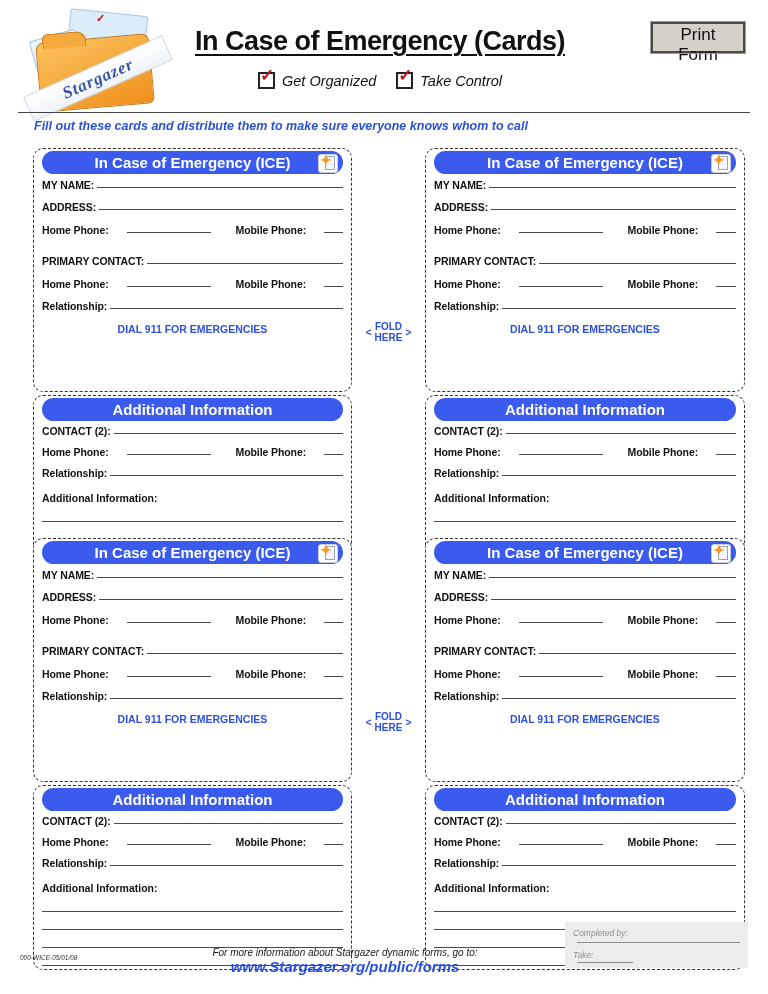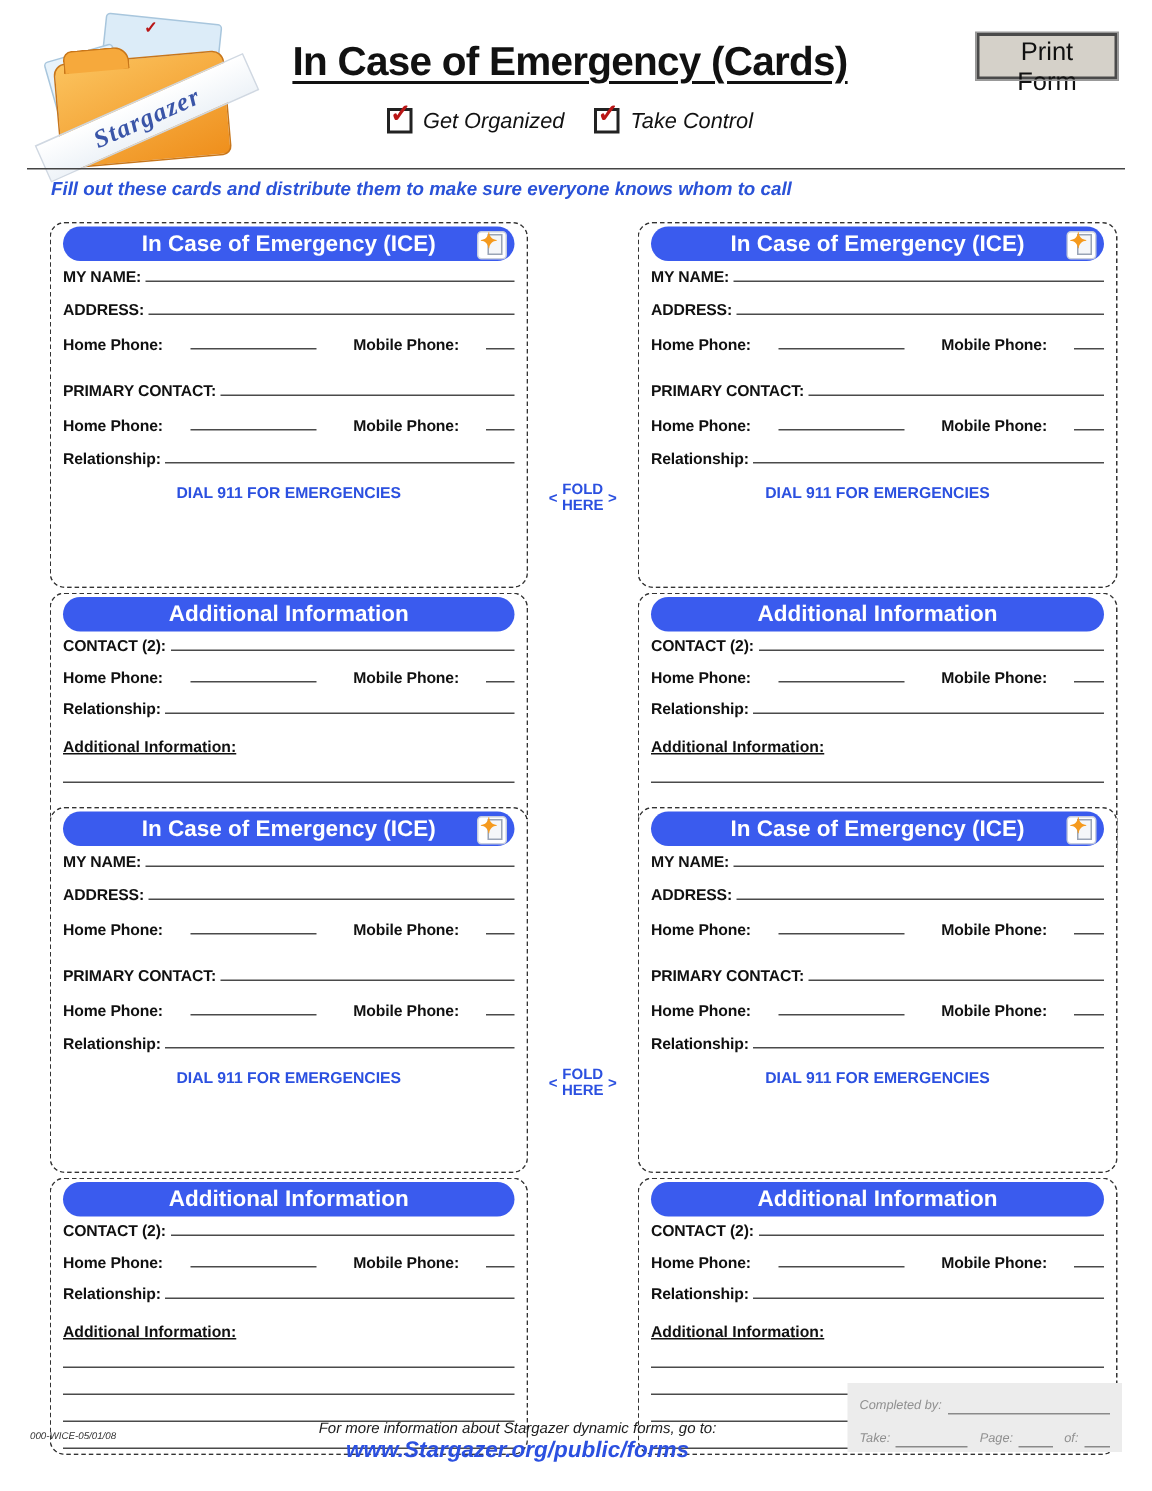--- a/index.html
+++ b/index.html
@@ -64,21 +64,21 @@
        padding-bottom:4px;}
   .row .line{flex:1;border-bottom:1.2px solid #4a4a4a;height:1px;margin-left:3px;}
   .phones{height:23px;gap:15px;}
   .phones .shortline{flex:0 0 84px;max-width:84px;}
   .phones .lbl2{margin-left:10px;}
   .gap-top{margin-top:9px;}
   .dial{text-align:center;color:var(--link-blue,#2b50e0);font-weight:bold;
         font-size:10.5px;margin-top:4px;}
   .add-box .row{height:20px;}
   .add-box .phones{height:22px;}
-  .addl-label{font-weight:bold;font-size:10.5px;text-decoration:underline;margin-top:7px;}
+  .addl-label{font-weight:bold;font-size:10.5px;margin-top:7px;}
   .wline{height:17px;border-bottom:1px solid #4a4a4a;}
   .add-box .dial{margin-top:3px;}
 
   
   .fold-note{position:absolute;left:352px;width:73px;display:flex;align-items:center;
        justify-content:center;gap:3px;color:var(--link-blue,#2b50e0);font-weight:bold;
        font-size:10px;line-height:11px;text-align:center;}
   .fold-1{top:321px;} .fold-2{top:711px;}
   .cut-note{position:absolute;left:352px;top:504px;width:73px;text-align:center;
        color:var(--link-blue,#2b50e0);font-weight:bold;font-size:10px;line-height:12px;}
@@ -87,21 +87,21 @@
   .privacy{position:absolute;top:926px;left:120px;width:450px;text-align:center;
        font-style:italic;font-size:10px;color:#1a1a1a;}
   .moreinfo{position:absolute;top:947px;left:120px;width:450px;text-align:center;
        font-style:italic;font-size:10px;color:#1a1a1a;}
   .moreinfo .link{color:var(--link-blue,#2b50e0);font-size:15px;font-weight:bold;}
   .form-code{position:absolute;left:20px;top:954px;font-size:6.5px;color:#333;
        font-style:italic;}
   .office-box{position:absolute;left:565px;top:922px;width:183px;height:46px;
        background:#ececec;box-sizing:border-box;padding:6px 8px 4px 8px;
        font-style:italic;color:#909090;font-size:8.5px;}
-  .o-row{display:flex;align-items:flex-end;height:15px;}
+  .o-row{display:flex;height:15px;flex-direction:column;}
   .o-row .o-lbl{white-space:nowrap;padding-bottom:2px;}
   .o-line{border-bottom:1.5px solid #8a8a8a;height:1px;margin-left:4px;}
   .o-flex{flex:1;} .o-w56{width:56px;} .o-w26{width:26px;} .o-w20{width:20px;}
   .o-row2{margin-top:7px;}
   .o-ml{margin-left:8px;margin-top:34px;}
 </style>
 </head>
 <body>
 
 <div class="page">

